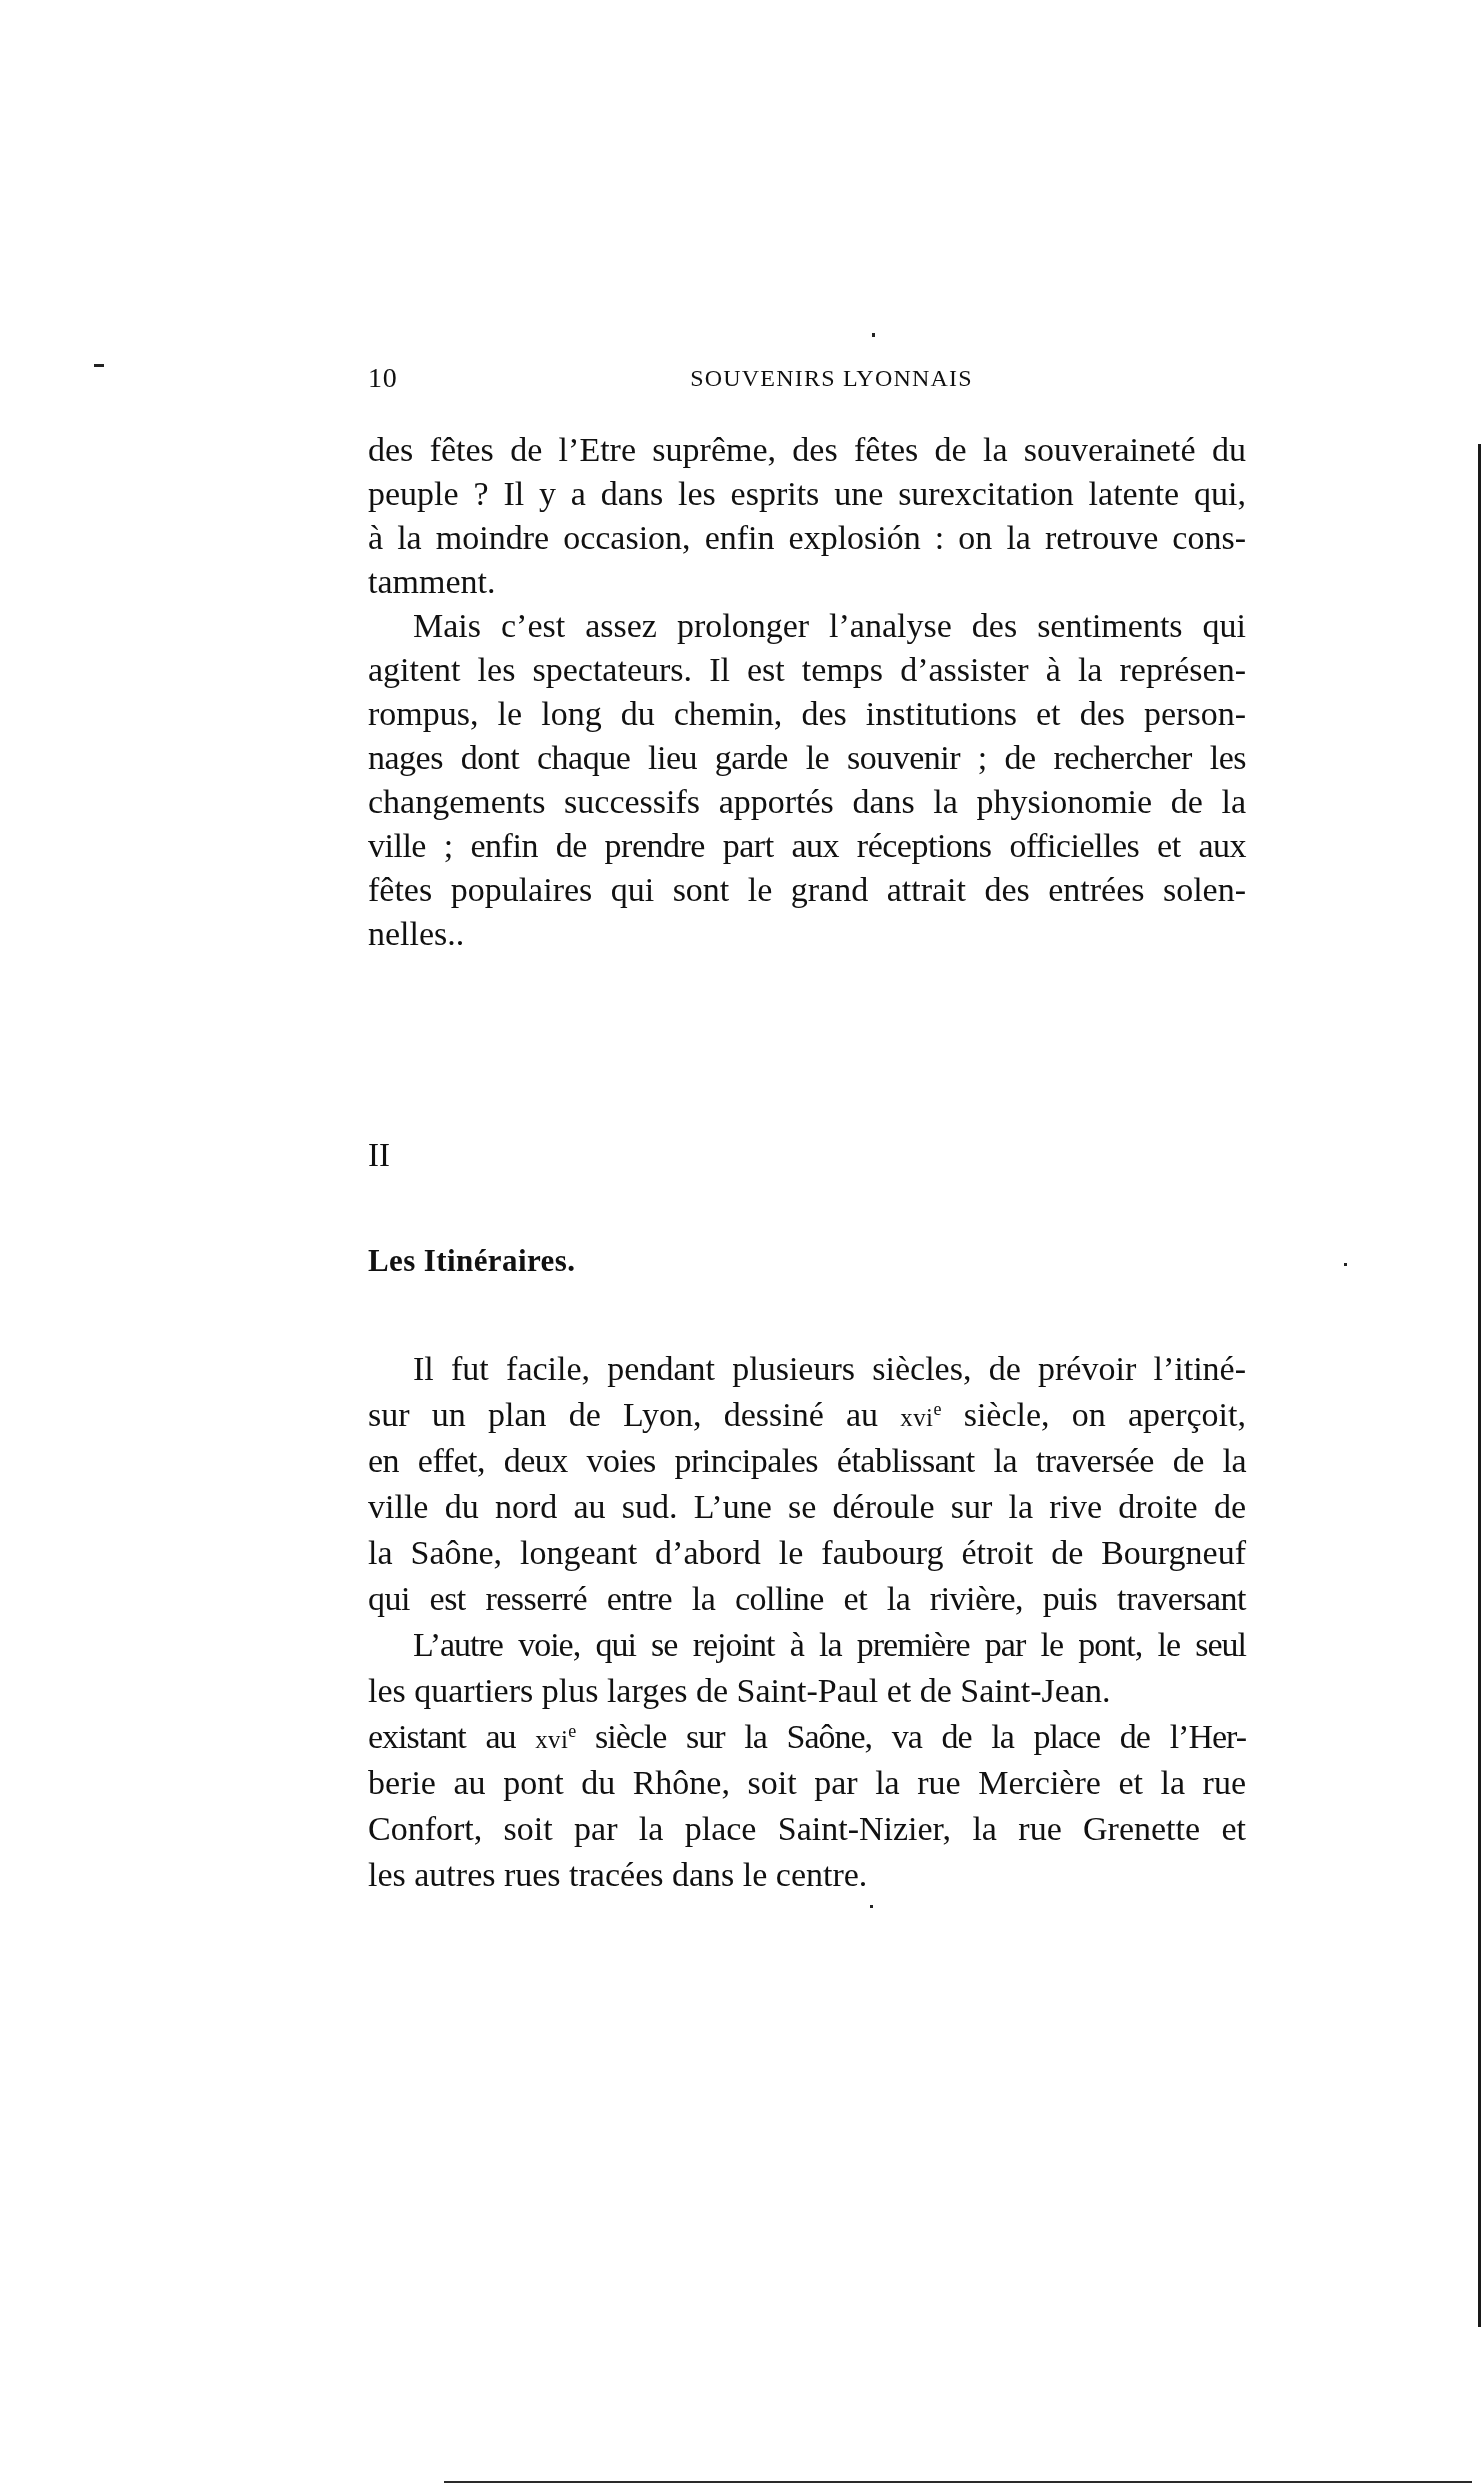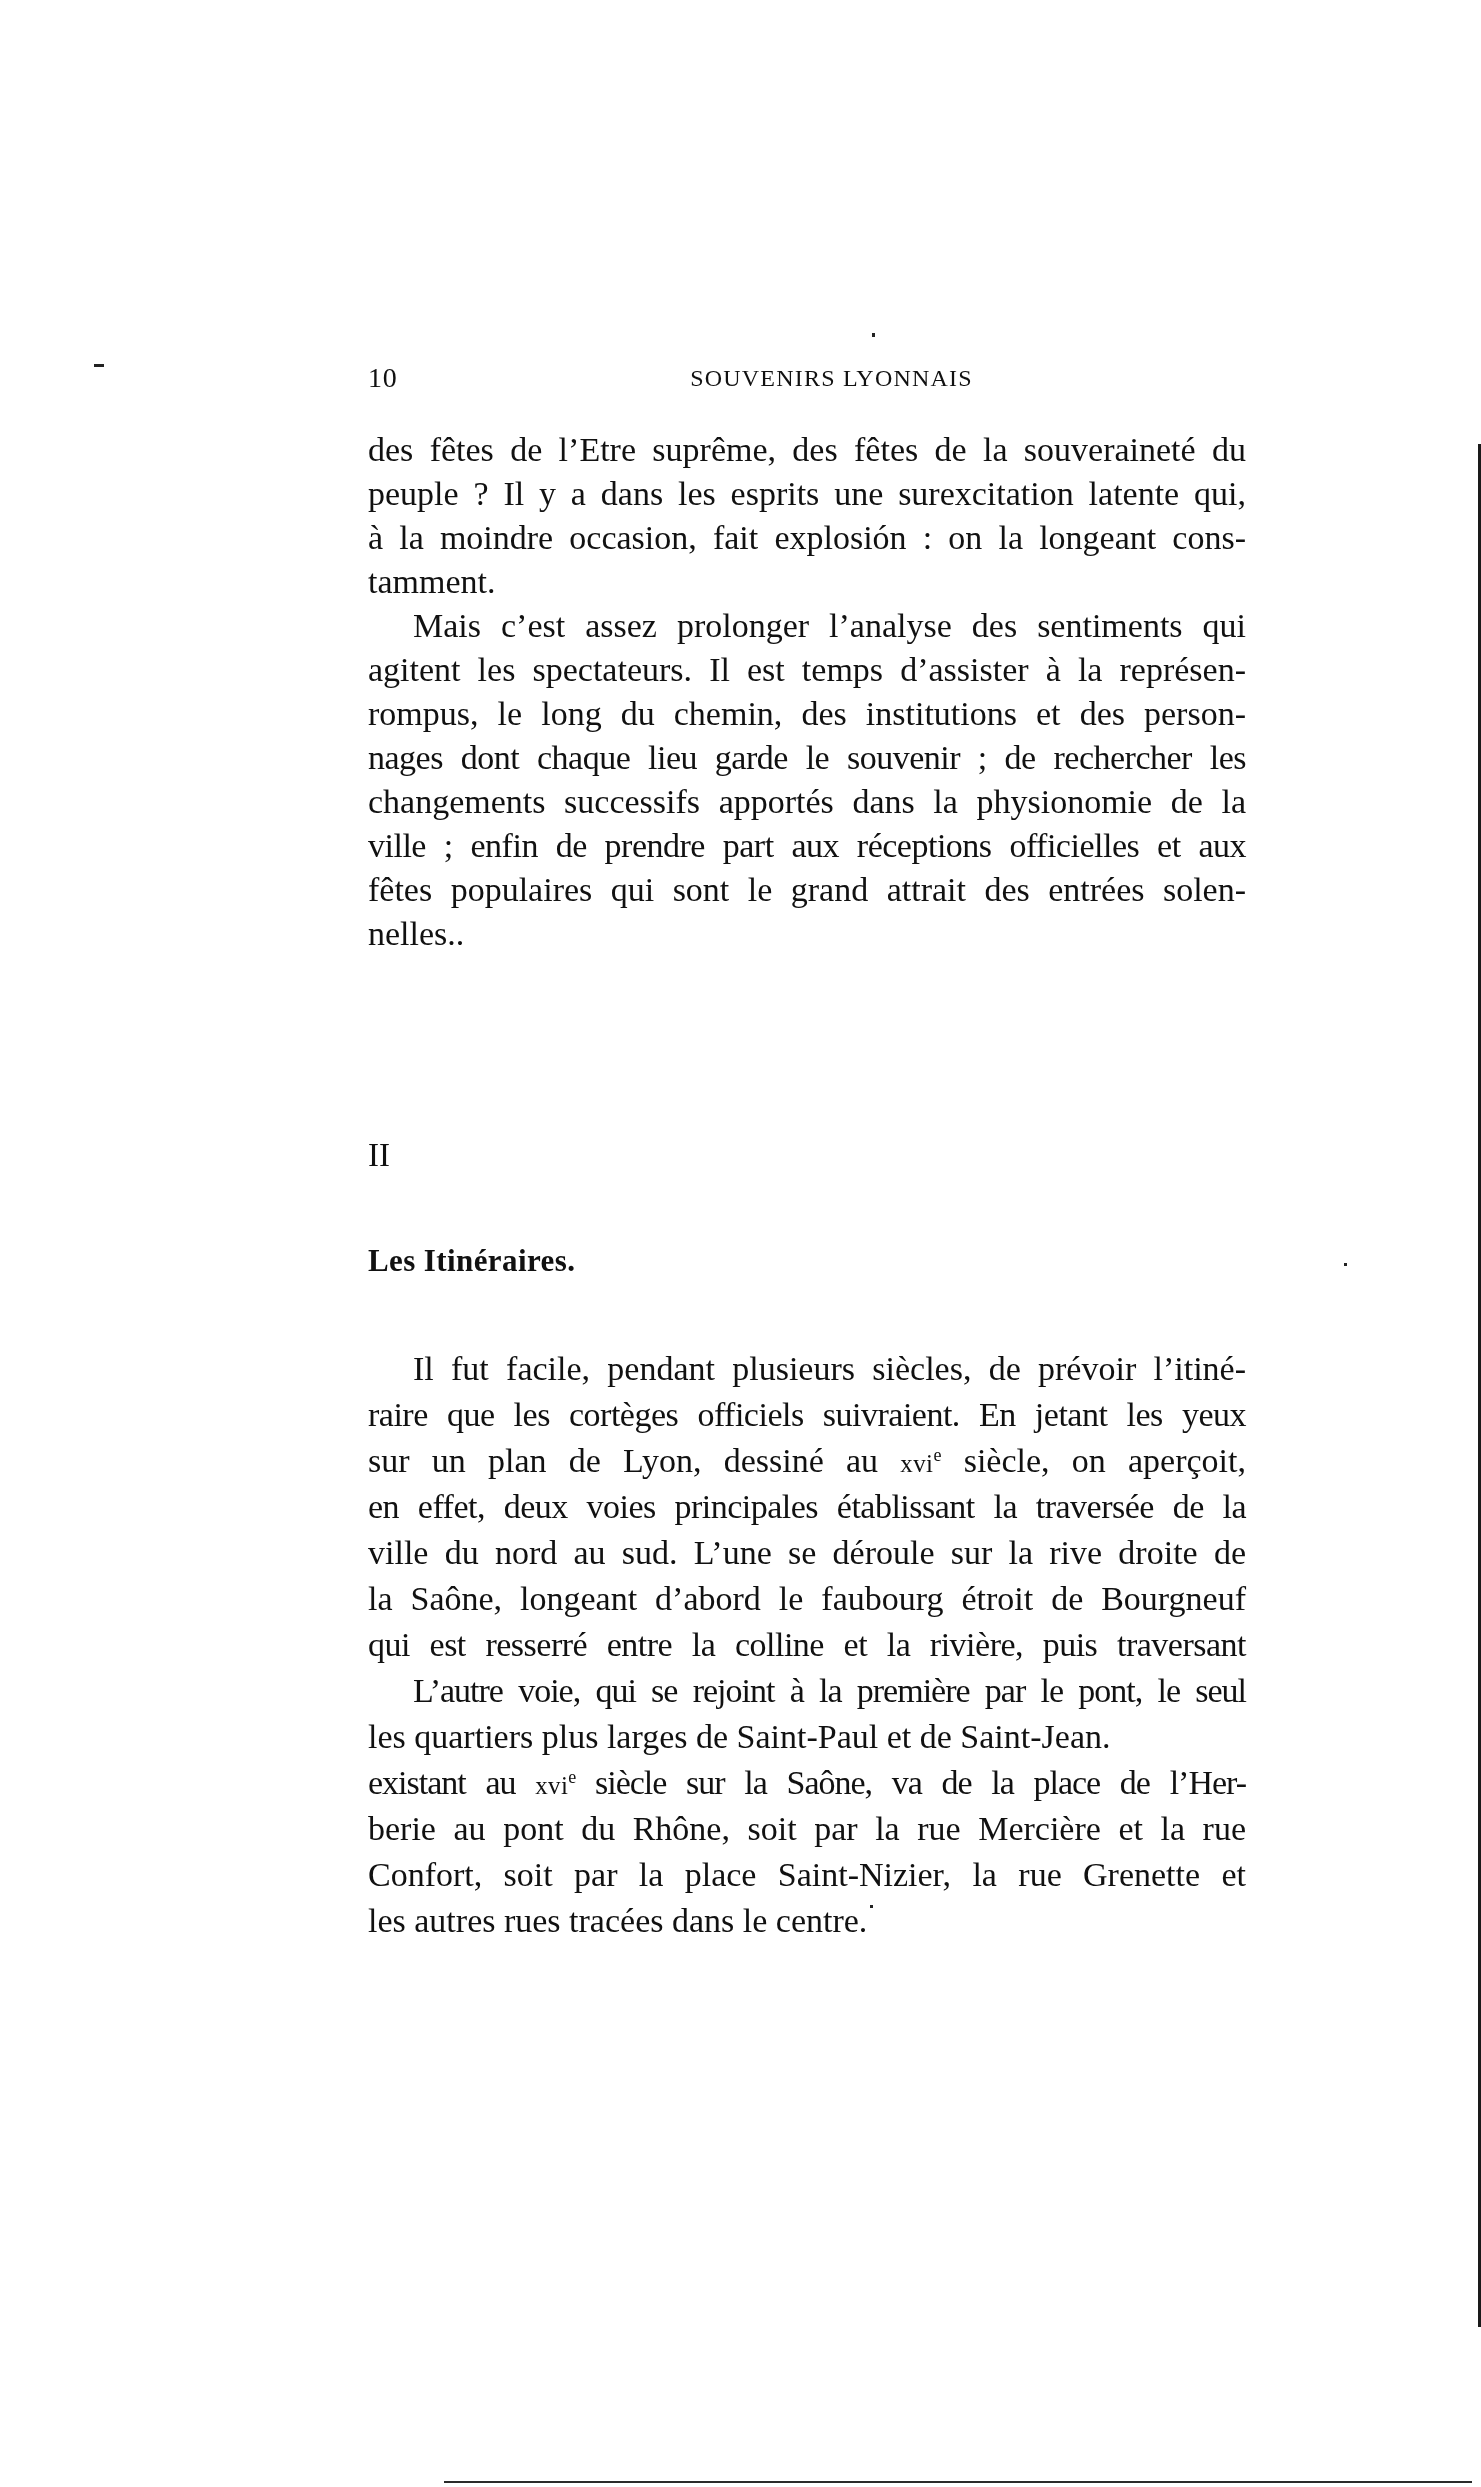--- a/index.html
+++ b/index.html
@@ -149,38 +149,37 @@
 <div class="page">
 
   <div class="running-head">
     <span class="page-number">10</span>
     <span class="running-title">Souvenirs Lyonnais</span>
   </div>
 
   <div class="block" id="section1">
     <span class="line">des fêtes de l’Etre suprême, des fêtes de la souveraineté du</span>
     <span class="line">peuple ? Il y a dans les esprits une surexcitation latente qui,</span>
-    <span class="line">à la moindre occasion, fait explosión : on la longeant cons-</span>
+    <span class="line">à la moindre occasion, enfin explosión : on la retrouve cons-</span>
     <span class="line last">tamment.</span>
     <span class="line indent">Mais c’est assez prolonger l’analyse des sentiments qui</span>
     <span class="line">agitent les spectateurs. Il est temps d’assister à la représen-</span>
     <span class="line">rompus, le long du chemin, des institutions et des person-</span>
     <span class="line tight">nages dont chaque lieu garde le souvenir ; de rechercher les</span>
     <span class="line">changements successifs apportés dans la physionomie de la</span>
     <span class="line tight">ville ; enfin de prendre part aux réceptions officielles et aux</span>
     <span class="line">fêtes populaires qui sont le grand attrait des entrées solen-</span>
     <span class="line last">nelles..</span>
   </div>
 
   <div class="section-numeral">II</div>
   <div class="section-title">Les Itinéraires.</div>
 
   <div class="block" id="section2">
     <span class="line indent">Il fut facile, pendant plusieurs siècles, de prévoir l’itiné-</span>
-    <span class="line tight">raire que les cortèges officiels suivraient. En jetant les yeux</span>
     <span class="line"><span>sur un plan de Lyon, dessiné au </span><span class="sc">xvi</span><sup class="e">e</sup><span> siècle, on aperçoit,</span></span>
     <span class="line tight">en effet, deux voies principales établissant la traversée de la</span>
     <span class="line">ville du nord au sud. L’une se déroule sur la rive droite de</span>
     <span class="line">la Saône, longeant d’abord le faubourg étroit de Bourgneuf</span>
     <span class="line tight">qui est resserré entre la colline et la rivière, puis traversant</span>
     <span class="line indent tighter">L’autre voie, qui se rejoint à la première par le pont, le seul</span>
     <span class="line last">les quartiers plus larges de Saint-Paul et de Saint-Jean.</span>
     <span class="line tighter"><span>existant au </span><span class="sc">xvi</span><sup class="e">e</sup><span> siècle sur la Saône, va de la place de l’Her-</span></span>
     <span class="line">berie au pont du Rhône, soit par la rue Mercière et la rue</span>
     <span class="line">Confort, soit par la place Saint-Nizier, la rue Grenette et</span>

